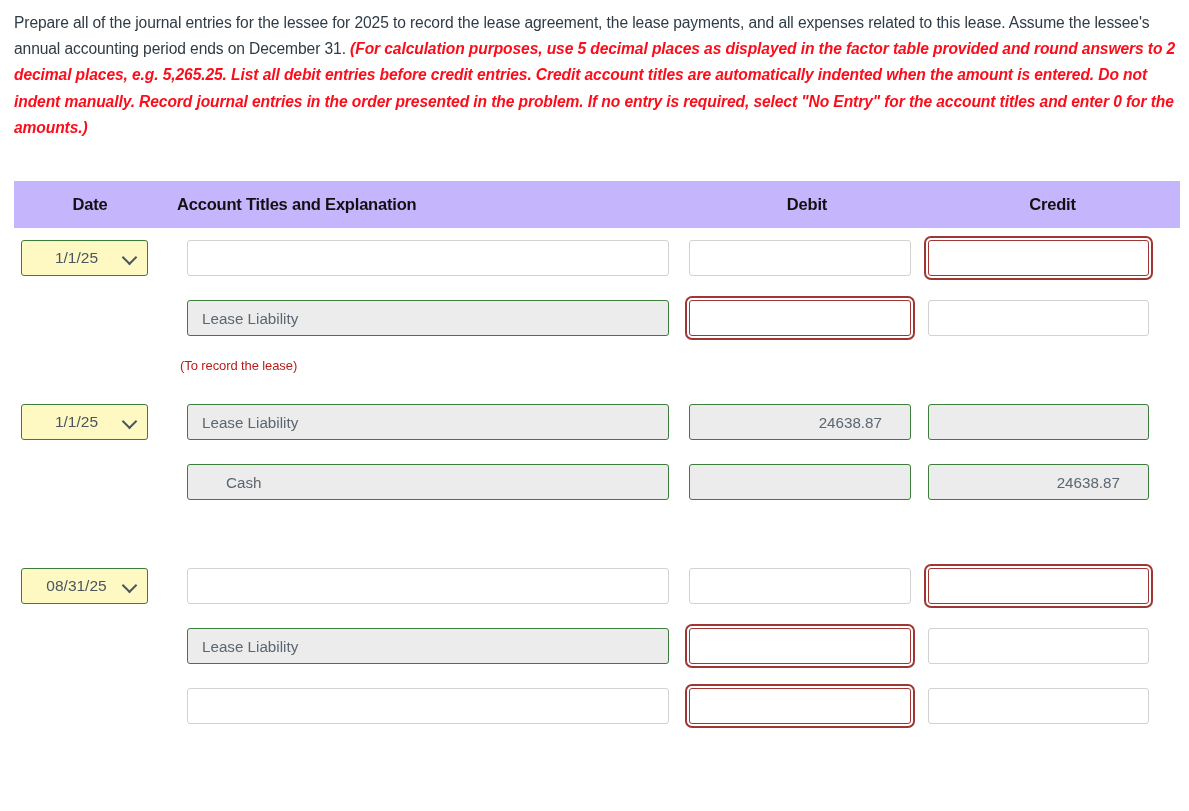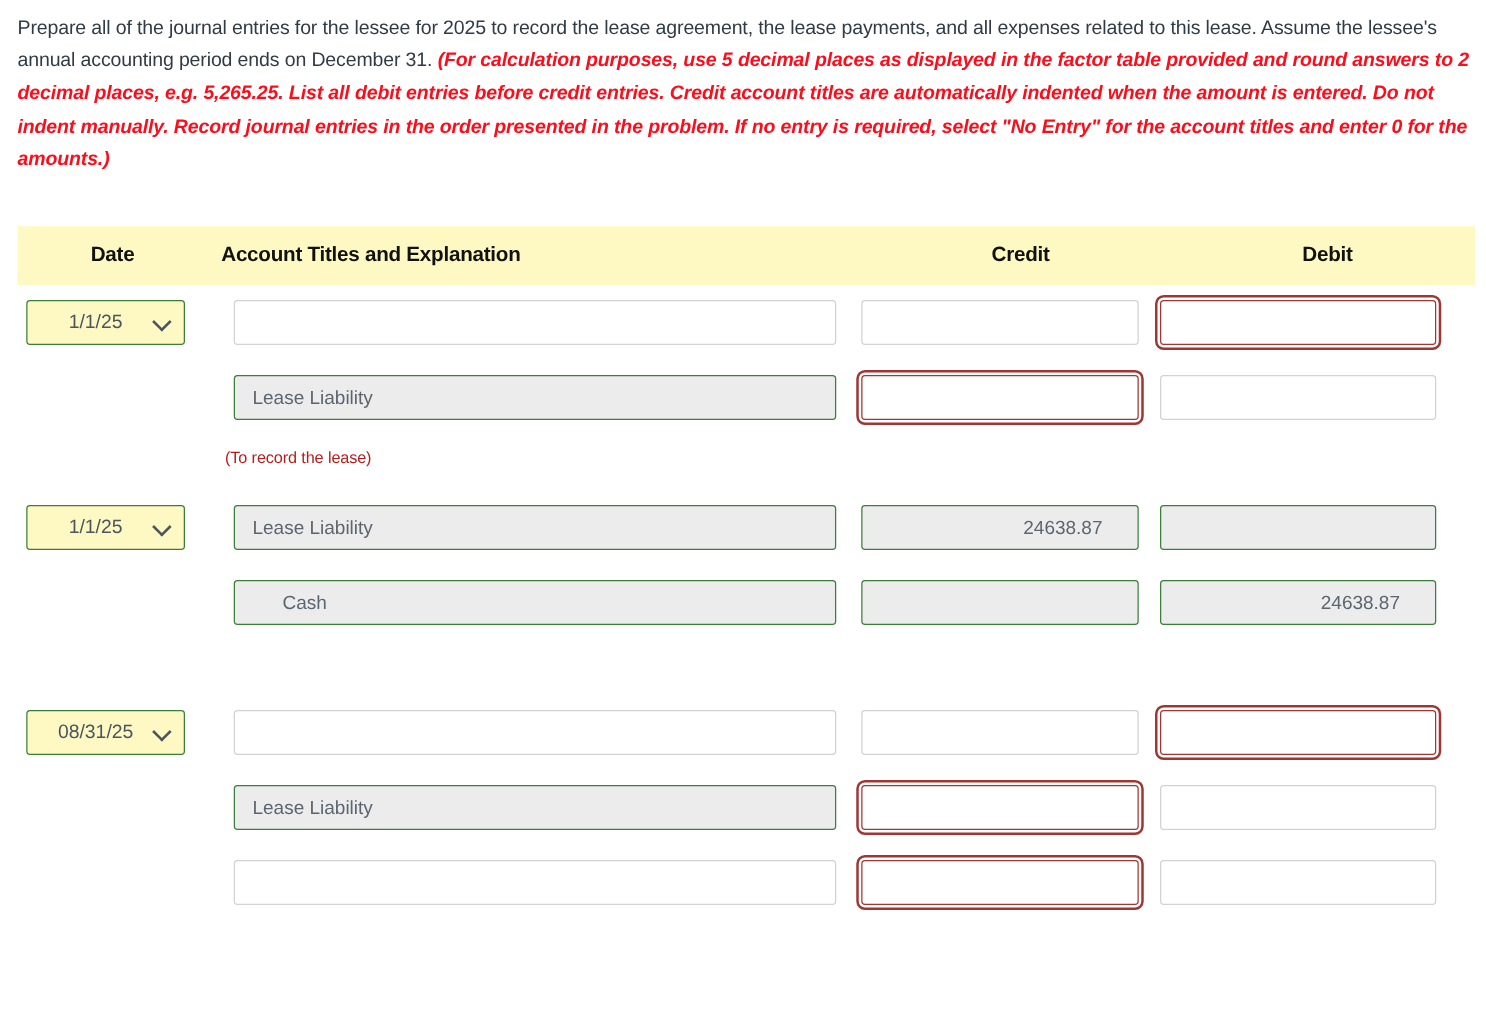--- a/index.html
+++ b/index.html
@@ -40,21 +40,21 @@
   
   .journal-table {
     position: absolute;
     left: 14px;
     top: 181px;
     width: 1166px;
   }
 
   .table-head {
     display: flex;
-    background: #fef9c3;
+    background: #c4b5fd;
     height: 47px;
     align-items: center;
   }
   .th {
     font-weight: bold;
     font-size: 16.5px;
     color: #111111;
     letter-spacing: -0.2px;
   }
   .th-date      { width: 152px; text-align: center; }
@@ -166,22 +166,22 @@
 
   <div class="instructions">
     <span>Prepare all of the journal entries for the lessee for 2025 to record the lease agreement, the lease payments, and all expenses related to this lease. Assume the lessee's annual accounting period ends on December 31. </span><span class="emph">(For calculation purposes, use 5 decimal places as displayed in the factor table provided and round answers to 2 decimal places, e.g. 5,265.25. List all debit entries before credit entries. Credit account titles are automatically indented when the amount is entered. Do not indent manually. Record journal entries in the order presented in the problem. If no entry is required, select "No Entry" for the account titles and enter 0 for the amounts.)</span>
   </div>
 
   <div class="journal-table">
 
     <div class="table-head">
       <div class="th th-date">Date</div>
       <div class="th th-account">Account Titles and Explanation</div>
+      <div class="th th-debit">Debit</div>
       <div class="th th-credit">Credit</div>
-      <div class="th th-debit">Debit</div>
     </div>
 
     <div class="table-body" id="table-body">
         <div class="jrow">
           <div class="cell-date">
             <div class="date-select">
               <span class="dval">1/1/25</span>
               <span class="chev"></span>
             </div>
           </div>

